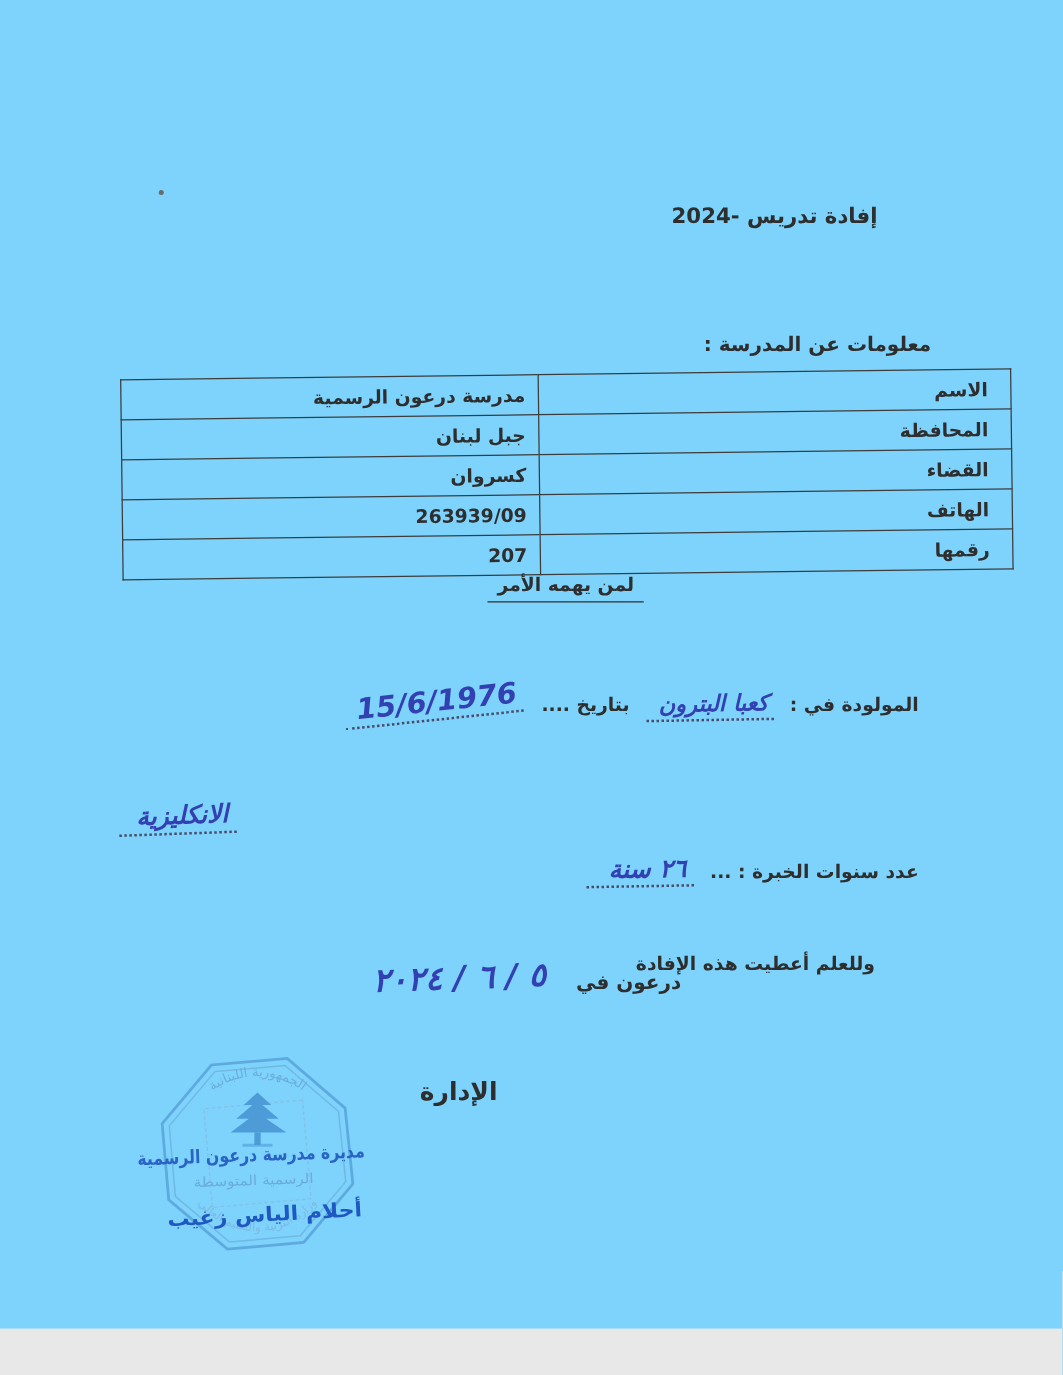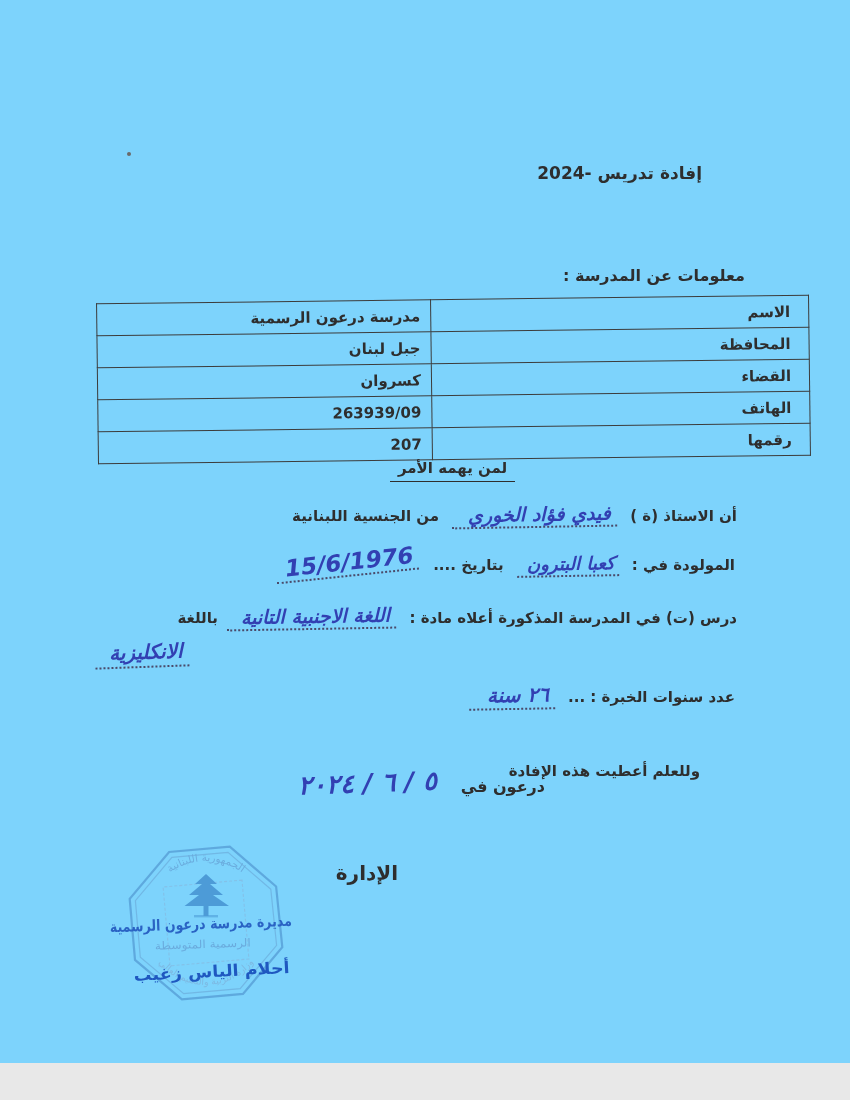--- a/index.html
+++ b/index.html
@@ -95,38 +95,28 @@
         <td class="lbl">رقمها</td>
         <td class="val">207</td>
       </tr>
     </tbody>
   </table>
 
   <div class="abs" style="left:390px;top:458px;text-align:right;">
     <span class="to-whom">لمن يهمه الأمر</span>
   </div>
 
-  <div class="abs stline" style="right:113px;top:503px;">
-    <span class="printed">أن الاستاذ (ة )</span>
-    <span class="hw hw-name blank">فيدي فؤاد الخوري</span>
-    <span class="printed">من الجنسية اللبنانية</span>
-  </div>
 
   <div class="abs stline" style="right:115px;top:549px;">
     <span class="printed">المولودة في :</span>
     <span class="hw hw-place blank">كعبا البترون</span>
     <span class="printed">بتاريخ ....</span>
     <span class="hw hw-bdate blank">15/6/1976</span>
   </div>
 
-  <div class="abs stline" style="right:113px;top:605px;">
-    <span class="printed">درس (ت) في المدرسة المذكورة أعلاه مادة :</span>
-    <span class="hw hw-subject blank">اللغة الاجنبية التانية</span>
-    <span class="printed">باللغة</span>
-  </div>
 
   <div class="abs" style="left:95px;top:640px;">
     <span class="hw hw-language blank">الانكليزية</span>
   </div>
 
   <div class="abs stline" style="right:115px;top:683px;text-align:right;">
     <span class="printed">عدد سنوات الخبرة : ...</span>
     <span class="hw hw-years blank">٢٦ سنة</span>
   </div>
 

